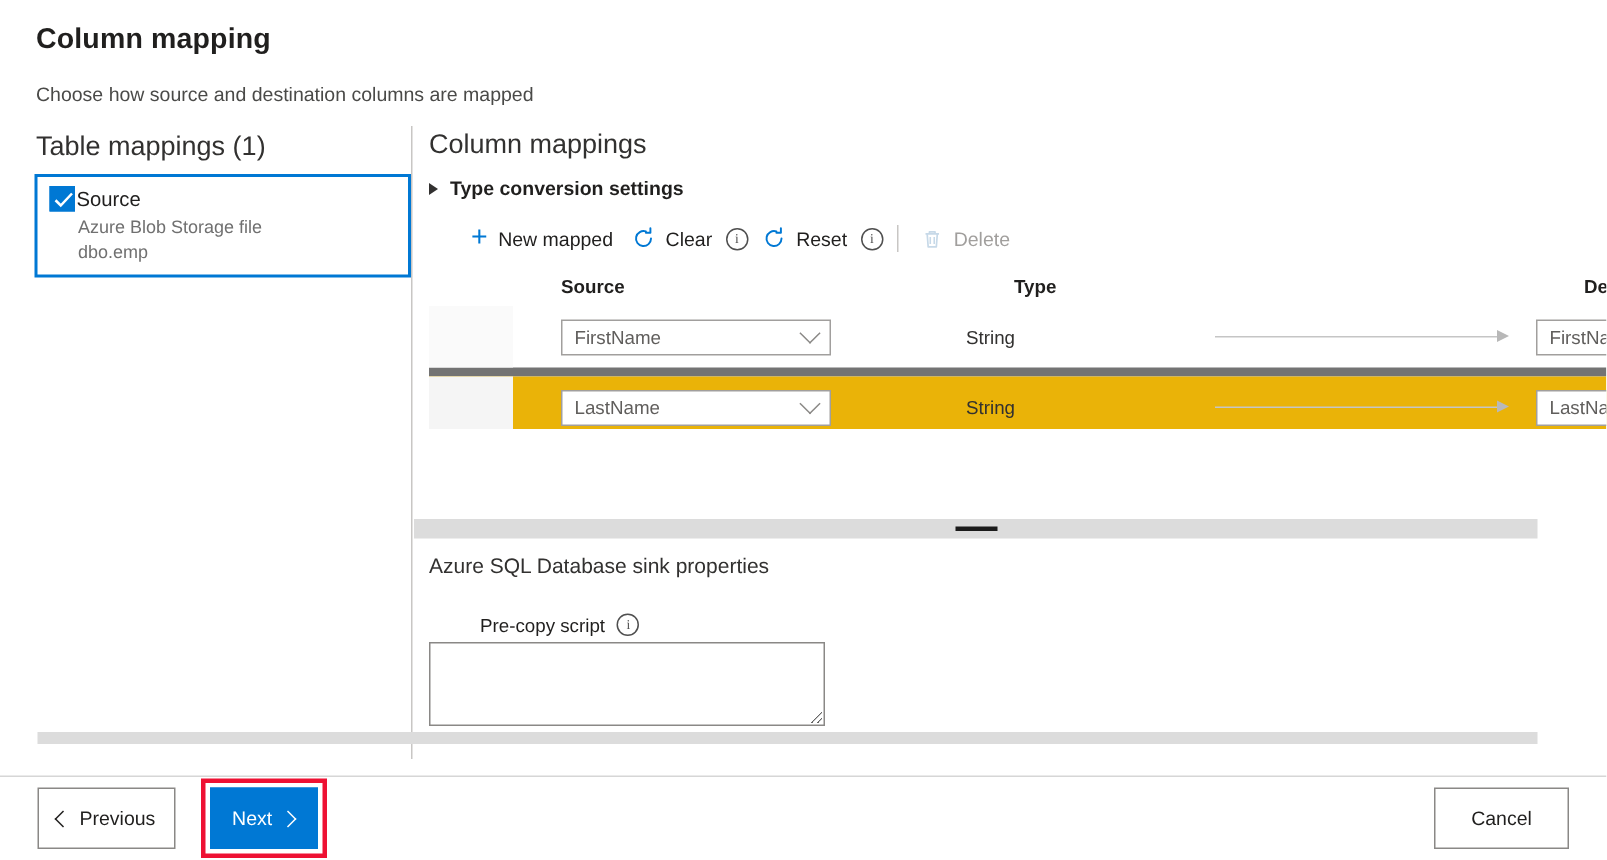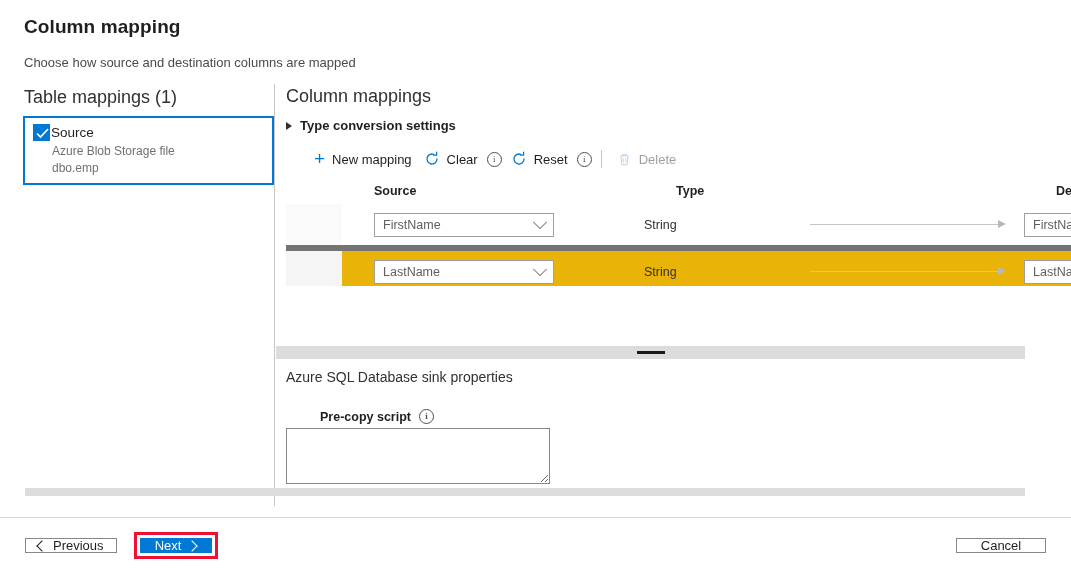--- a/index.html
+++ b/index.html
@@ -303,21 +303,21 @@
     font-size: 14px;
     font-weight: normal;
     color: #323130;
     margin: 0;
   }
   .field-label {
     display: flex;
     align-items: center;
     gap: 5px;
     font-size: 12.5px;
-    font-weight: bold;
+    font-weight: normal;
     color: #201f1e;
     margin: 24px 0 4px 0;
     padding-left: 34px;
   }
   .precopy {
     width: 264px;
     height: 56px;
     border: 1px solid #8a8886;
     box-sizing: border-box;
     resize: both;
@@ -346,21 +346,21 @@
     border-top: 1px solid #d6d6d6;
     display: flex;
     align-items: center;
     padding: 0 25px;
     box-sizing: border-box;
     background: #ffffff;
   }
   .btn {
     font-family: inherit;
     font-size: 13px;
-    height: 15px;
+    height: 41px;
     min-width: 90px;
     border: 1px solid #8a8886;
     background: #ffffff;
     color: #201f1e;
     cursor: pointer;
     display: inline-flex;
     align-items: center;
     justify-content: center;
     gap: 7px;
     padding: 0 12px;
@@ -420,21 +420,21 @@
       <h2 class="col-map-heading">Column mappings</h2>
 
       <div class="expander">
         <span class="tri"></span>
         <span>Type conversion settings</span>
       </div>
 
       <div class="toolbar">
         <button class="tb-btn">
           <span class="plus">+</span>
-          <span>New mapping</span>
+          <span>New mapped</span>
         </button>
 
         <button class="tb-btn">
           <svg width="16" height="16" viewBox="0 0 16 16">
             <path d="M13 8 A5 5 0 1 1 9.6 3.3" stroke="#0078d4" stroke-width="1.3" fill="none" stroke-linecap="round"></path>
             <path d="M12.6 1.2 L12.6 4.2 L9.6 4.2" stroke="#0078d4" stroke-width="1.3" fill="none" stroke-linecap="round" stroke-linejoin="round"></path>
           </svg>
           <span>Clear</span>
         </button>
         <span class="info-icon">i</span>

